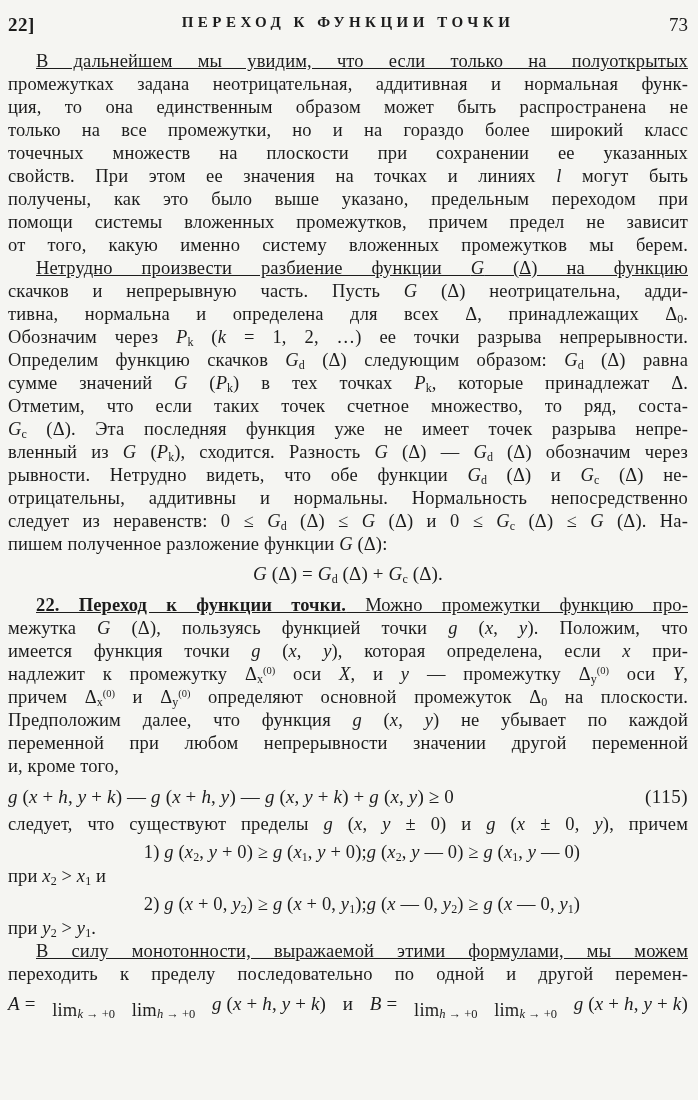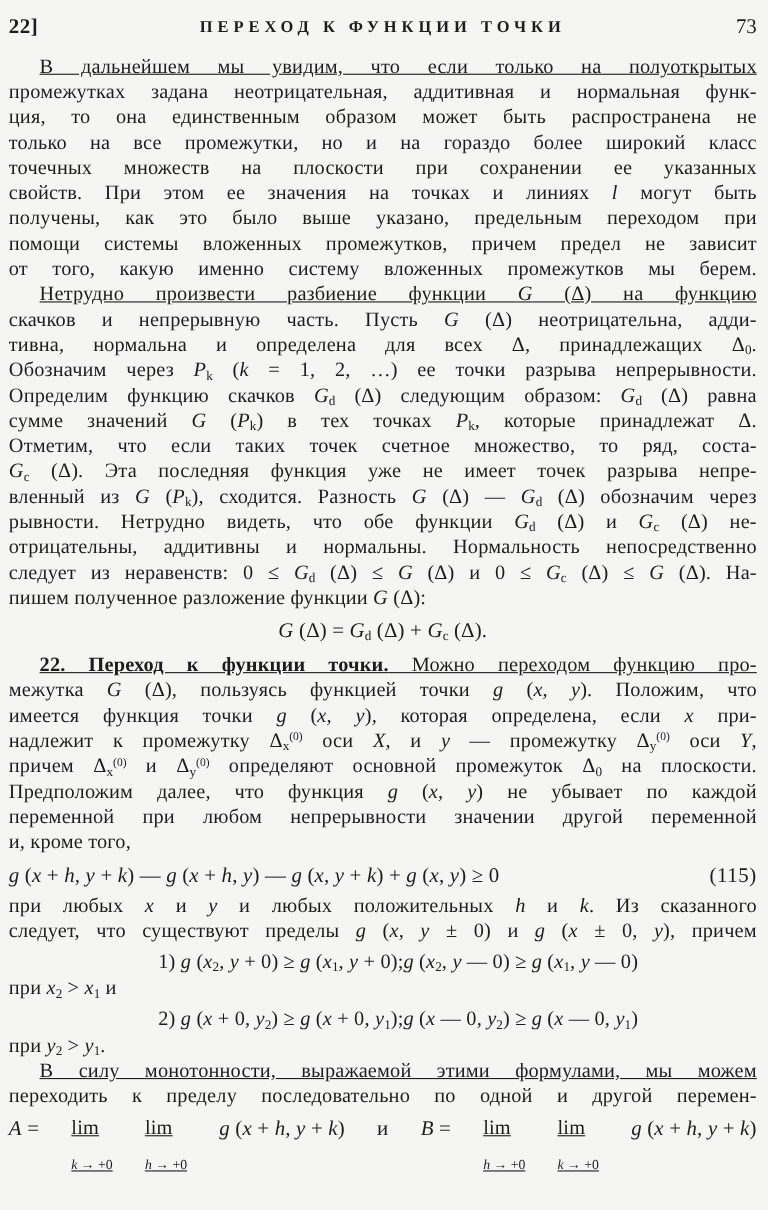--- a/index.html
+++ b/index.html
@@ -4,21 +4,21 @@
 <style>
   html,body{margin:0;padding:0;}
   body{width:698px;height:1100px;overflow:hidden;background:#f5f5f2;}
   .page{
     width:698px;height:1100px;box-sizing:border-box;
     background:#f5f5f2;color:#1c1c1c;
     font-family:"Liberation Serif","DejaVu Serif",serif;
     padding:12px 10px 0 8px;
   }
   
-  .hdr{display:flex;align-items:center;margin:2px 0 14px 0;}
+  .hdr{display:flex;align-items:flex-start;margin:2px 0 14px 0;}
   .hdr-left{font-weight:bold;font-size:19px;width:72px;letter-spacing:.5px;}
   .hdr-title{flex:1;text-align:center;font-weight:bold;font-size:15px;letter-spacing:4.5px;}
   .hdr-right{width:72px;text-align:right;font-size:19px;}
   
   .bodytext{font-size:18.5px;line-height:23px;letter-spacing:.15px;}
   .ln{text-align:justify;text-align-last:justify;}
   .ln.end{text-align:justify;text-align-last:left;}
   .ln.ind{text-indent:28px;text-decoration:underline;}
   sub{font-size:12px;line-height:0;vertical-align:-3px;letter-spacing:0;}
   sup{font-size:10.5px;line-height:0;vertical-align:6px;letter-spacing:0;}
@@ -29,21 +29,21 @@
   
   .formula-row{display:flex;justify-content:space-between;align-items:baseline;
     font-size:19px;line-height:26px;margin:6px 0 3px 0;}
   .fnum{letter-spacing:.5px;}
   
   .ineq-row{display:flex;justify-content:center;align-items:baseline;
     padding-left:28px;line-height:26px;padding-top:3px;}
   
   .limits-row{display:flex;justify-content:space-between;align-items:flex-start;
     font-size:19px;margin-top:6px;line-height:24px;}
-  .limstack{display:inline-flex;flex-direction:column;align-items:flex-start;line-height:1;text-decoration:underline;}
+  .limstack{display:inline-flex;flex-direction:row;align-items:flex-end;line-height:1;}
   .limword{font-size:18.5px;line-height:22px;}
   .limunder{font-size:12.5px;margin-top:16px;white-space:nowrap;letter-spacing:0;}
 </style>
 </head>
 <body>
 
 <div class="page">
 
   <div class="hdr">
     <span class="hdr-left">22]</span>
@@ -77,37 +77,36 @@
       <div class="ln">вленный из <i>G</i> (<i>P</i><sub>k</sub>), сходится. Разность <i>G</i> (Δ) — <i>G</i><sub>d</sub> (Δ) обозначим через</div>
       <div class="ln">рывности. Нетрудно видеть, что обе функции <i>G</i><sub>d</sub> (Δ) и <i>G</i><sub>c</sub> (Δ) не-</div>
       <div class="ln">отрицательны, аддитивны и нормальны. Нормальность непосредственно</div>
       <div class="ln">следует из неравенств: 0 ≤ <i>G</i><sub>d</sub> (Δ) ≤ <i>G</i> (Δ) и 0 ≤ <i>G</i><sub>c</sub> (Δ) ≤ <i>G</i> (Δ). На-</div>
       <div class="ln end">пишем полученное разложение функции <i>G</i> (Δ):</div>
     </div>
 
     <div class="formula-center"><i>G</i> (Δ) = <i>G</i><sub>d</sub> (Δ) + <i>G</i><sub>c</sub> (Δ).</div>
 
     <div>
-      <div class="ln ind"><b class="sechead">22. Переход к функции точки.</b><span> Можно переходом функцию про-</span></div>
+      <div class="ln ind"><b class="sechead">22. Переход к функции точки.</b><span> Можно промежутки функцию про-</span></div>
       <div class="ln">межутка <i>G</i> (Δ), пользуясь функцией точки <i>g</i> (<i>x</i>, <i>y</i>). Положим, что</div>
       <div class="ln">имеется функция точки <i>g</i> (<i>x</i>, <i>y</i>), которая определена, если <i>x</i> при-</div>
       <div class="ln">надлежит к промежутку Δ<sub>x</sub><sup>(0)</sup> оси <i>X</i>, и <i>y</i> — промежутку Δ<sub>y</sub><sup>(0)</sup> оси <i>Y</i>,</div>
       <div class="ln">причем Δ<sub>x</sub><sup>(0)</sup> и Δ<sub>y</sub><sup>(0)</sup> определяют основной промежуток Δ<sub>0</sub> на плоскости.</div>
       <div class="ln">Предположим далее, что функция <i>g</i> (<i>x</i>, <i>y</i>) не убывает по каждой</div>
       <div class="ln">переменной при любом непрерывности значении другой переменной</div>
       <div class="ln end">и, кроме того,</div>
     </div>
 
     <div class="formula-row">
       <span><i>g</i> (<i>x</i> + <i>h</i>, <i>y</i> + <i>k</i>) — <i>g</i> (<i>x</i> + <i>h</i>, <i>y</i>) — <i>g</i> (<i>x</i>, <i>y</i> + <i>k</i>) + <i>g</i> (<i>x</i>, <i>y</i>) ≥ 0</span>
       <span class="fnum">(115)</span>
     </div>
 
     <div>
-      <div class="ln">при любых <i>x</i> и <i>y</i> и любых положительных <i>h</i> и <i>k</i>. Из сказанного</div>
       <div class="ln">следует, что существуют пределы <i>g</i> (<i>x</i>, <i>y</i> ± 0) и <i>g</i> (<i>x</i> ± 0, <i>y</i>), причем</div>
     </div>
 
     <div>
       <div class="ineq-row">
         <span>1) <i>g</i> (<i>x</i><sub>2</sub>, <i>y</i> + 0) ≥ <i>g</i> (<i>x</i><sub>1</sub>, <i>y</i> + 0);</span>
         <span><i>g</i> (<i>x</i><sub>2</sub>, <i>y</i> — 0) ≥ <i>g</i> (<i>x</i><sub>1</sub>, <i>y</i> — 0)</span>
       </div>
       <div class="ln end">при <i>x</i><sub>2</sub> &gt; <i>x</i><sub>1</sub> и</div>
       <div class="ineq-row">

